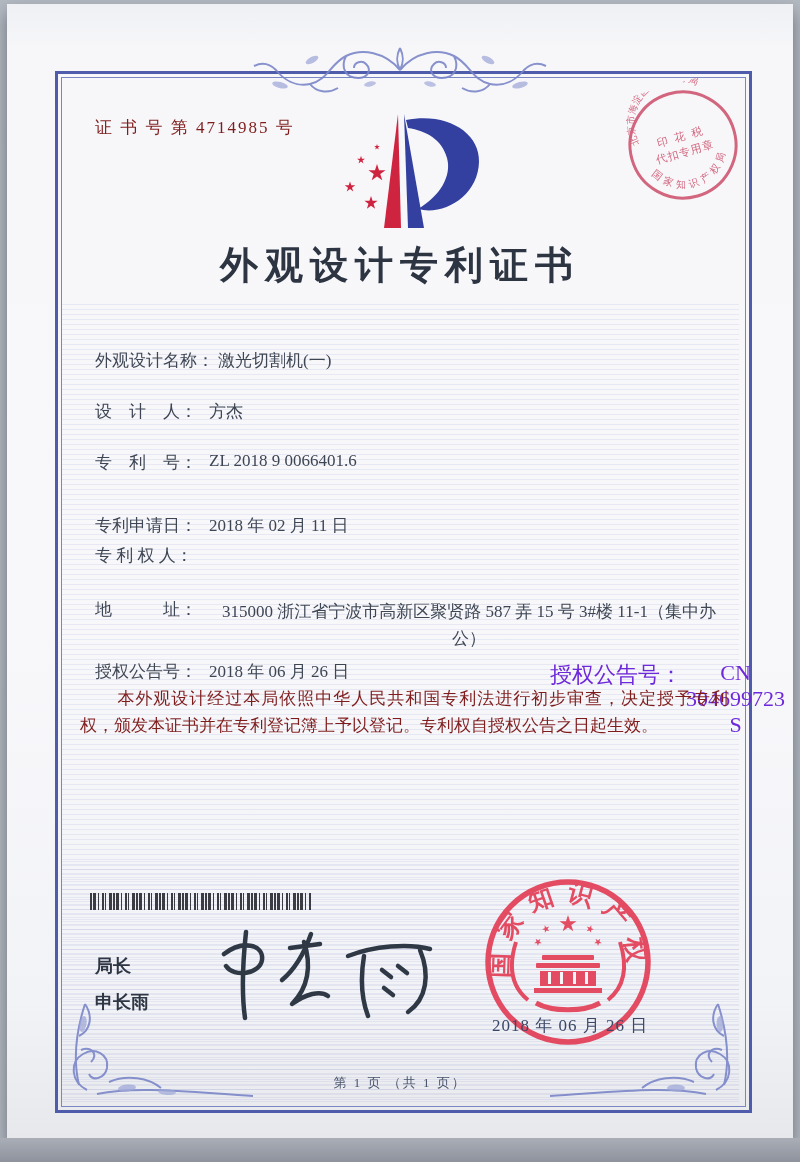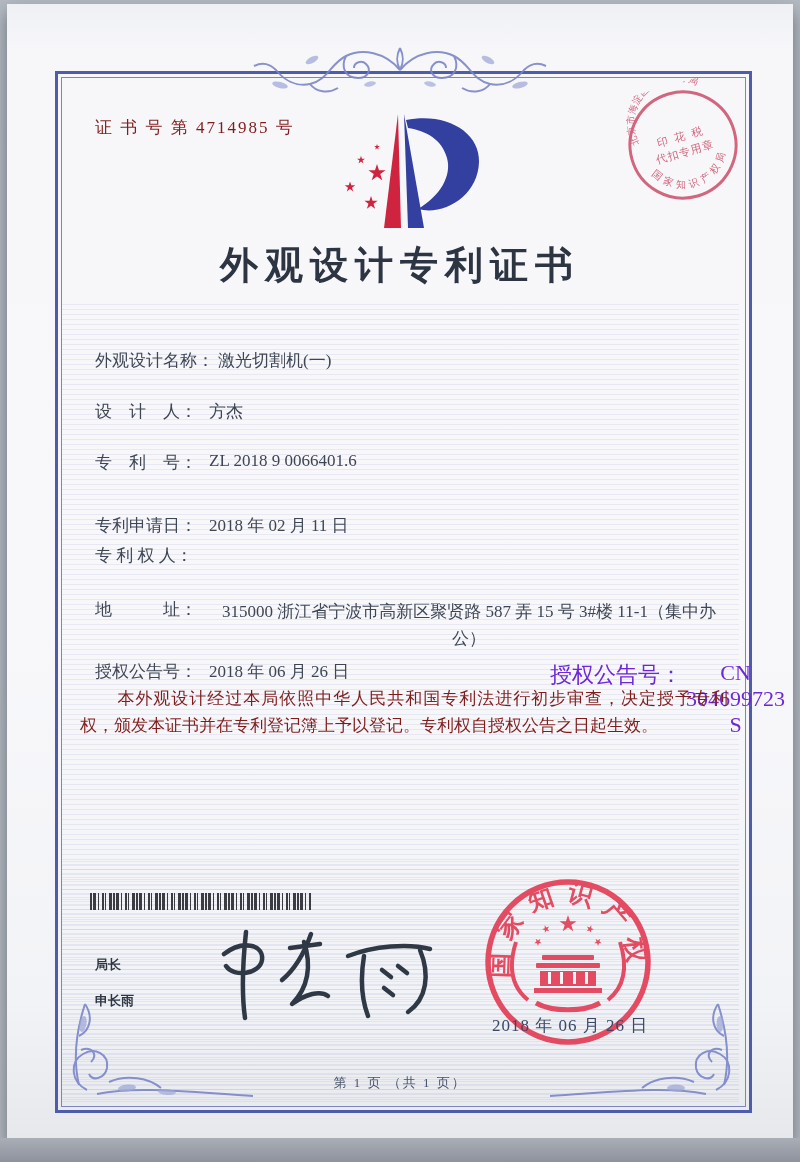--- a/index.html
+++ b/index.html
@@ -30,22 +30,22 @@
   .addr .field-value{max-width:520px;line-height:27px;}
   .grant-right{position:absolute;left:455px;top:0;display:flex;font-size:22px;color:#6d28d9;}
   .paras{position:absolute;left:80px;top:686px;width:648px;font-size:17px;line-height:26.5px;
          color:#7f1d1d;text-align:justify;}
   .paras p{margin:0 0 2px;text-indent:2.2em;}
   .barcode{position:absolute;left:90px;top:893px;width:222px;height:17px;opacity:.88;
      background:repeating-linear-gradient(90deg,
        #23242b 0 2px,transparent 2px 3px,#23242b 3px 6px,transparent 6px 8px,
        #23242b 8px 9px,transparent 9px 12px,#23242b 12px 14px,transparent 14px 15px,
        #23242b 15px 16px,transparent 16px 19px,#23242b 19px 22px,transparent 22px 23px);}
-  .signer{position:absolute;left:95px;top:948px;font-family:Liberation Mono, monospace;
-          font-size:13px;color:#2e3643;font-weight:600;line-height:36px;}
+  .signer{position:absolute;left:95px;top:948px;font-family:Liberation Sans, sans-serif;
+          font-size:18px;color:#2e3643;font-weight:600;line-height:36px;}
   .signature{position:absolute;left:208px;top:920px;}
   .seal{position:absolute;left:478px;top:872px;}
   .seal-date{position:absolute;left:492px;top:1014px;width:180px;font-size:17px;
           letter-spacing:1px;color:#3a4866;z-index:5;}
   .footer{position:absolute;left:0;top:1074px;width:100%;text-align:center;
           font-size:13px;letter-spacing:2px;color:#49536a;}
   .ornament-top{position:absolute;left:50%;top:40px;transform:translateX(-50%);}
   .corner-bl{position:absolute;left:57px;top:990px;}
   .corner-br{position:absolute;left:546px;top:990px;transform:scaleX(-1);}
   svg text{font-family:"Liberation Serif","DejaVu Serif",serif;}

